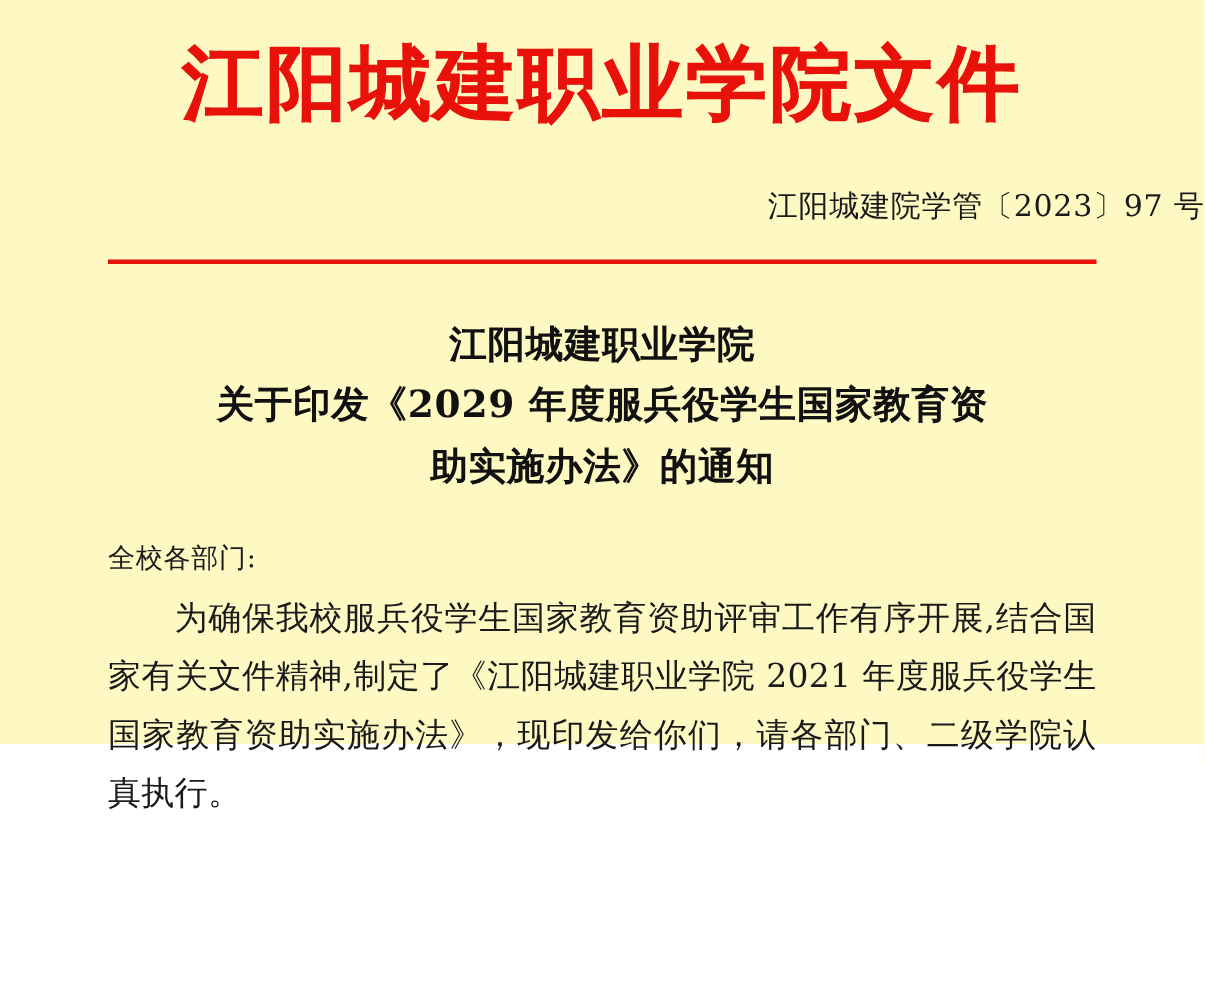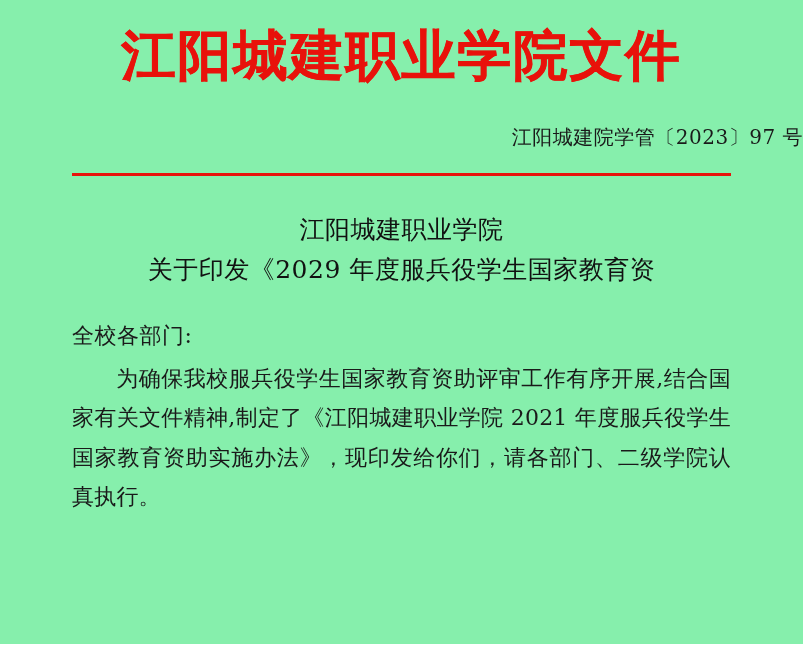--- a/index.html
+++ b/index.html
@@ -11,22 +11,22 @@
     width: 803px;
     height: 658px;
     overflow: hidden;
     font-family: "DejaVu Serif", "Liberation Serif", serif;
     color: #1a1a1a;
   }
 
   .page {
     position: relative;
     width: 803px;
-    height: 644px;
-    background: #86efac;
+    height: 496px;
+    background: #fef9c3;
     box-sizing: border-box;
   }
 
   
   .masthead {
     text-align: center;
     padding-top: 24px;
   }
   .masthead-title {
     color: #e8120b;
@@ -55,33 +55,33 @@
     background: #e8120b;
   }
 
   
   .title-block {
     margin: 34px 96px 0 96px;
     text-align: center;
   }
   .title-line {
     font-size: 25px;
-    font-weight: normal;
+    font-weight: bold;
     line-height: 1.62;
     color: #111111;
     font-family: "DejaVu Serif", "Liberation Serif", serif;
     letter-spacing: 0.5px;
   }
 
   
   .body-block {
     margin: 26px 72px 0 72px;
   }
   .salutation {
-    font-size: 22px;
+    font-size: 18px;
     line-height: 1.75;
     letter-spacing: 0.5px;
   }
   .para {
     font-size: 22px;
     line-height: 1.78;
     letter-spacing: 0.2px;
     text-align: justify;
     text-justify: inter-ideograph;
     margin-top: 4px;
@@ -100,20 +100,21 @@
     <div class="masthead-title">江阳城建职业学院文件</div>
   </div>
 
   <div class="doc-number">江阳城建院学管〔2023〕97 号</div>
 
   <div class="red-rule"></div>
 
   <div class="title-block">
     <div class="title-line">江阳城建职业学院</div>
     <div class="title-line">关于印发《2029 年度服兵役学生国家教育资</div>
+    <div class="title-line">助实施办法》的通知</div>
   </div>
 
   <div class="body-block">
     <div class="salutation">全校各部门:</div>
     <div class="para"><span class="indent"></span><span>为确保我校服兵役学生国家教育资助评审工作有序开展,结合国家有关文件精神,制定了《江阳城建职业学院 2021 年度服兵役学生国家教育资助实施办法》，现印发给你们，请各部门、二级学院认真执行。</span></div>
   </div>
 
 </div>
 
 </body></html>

